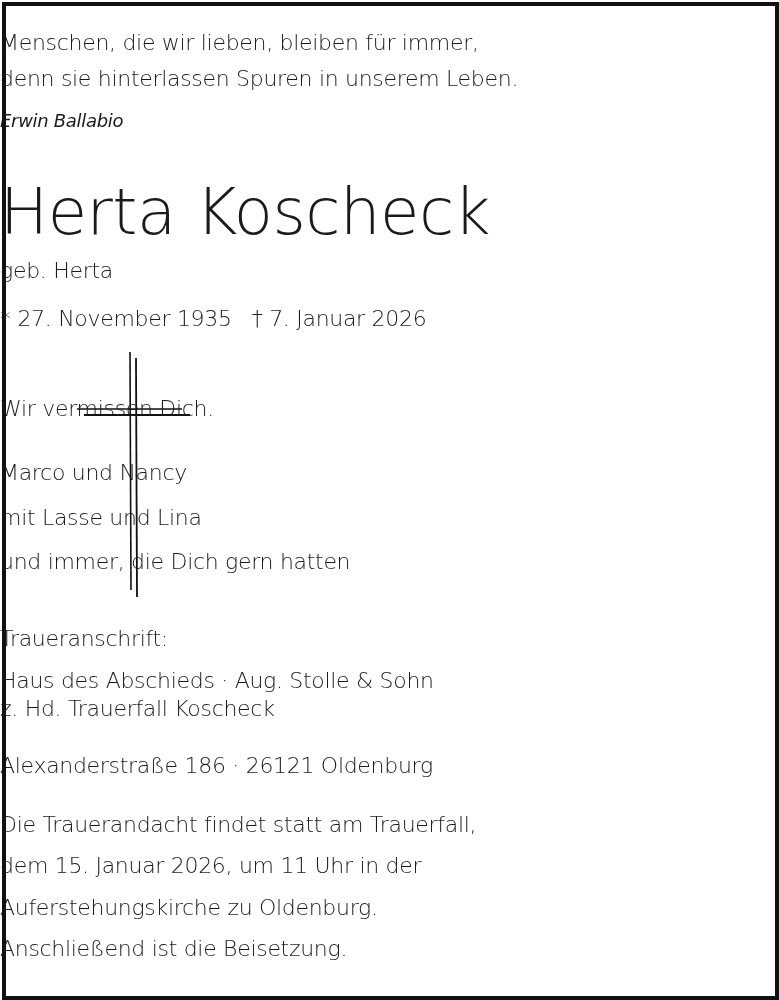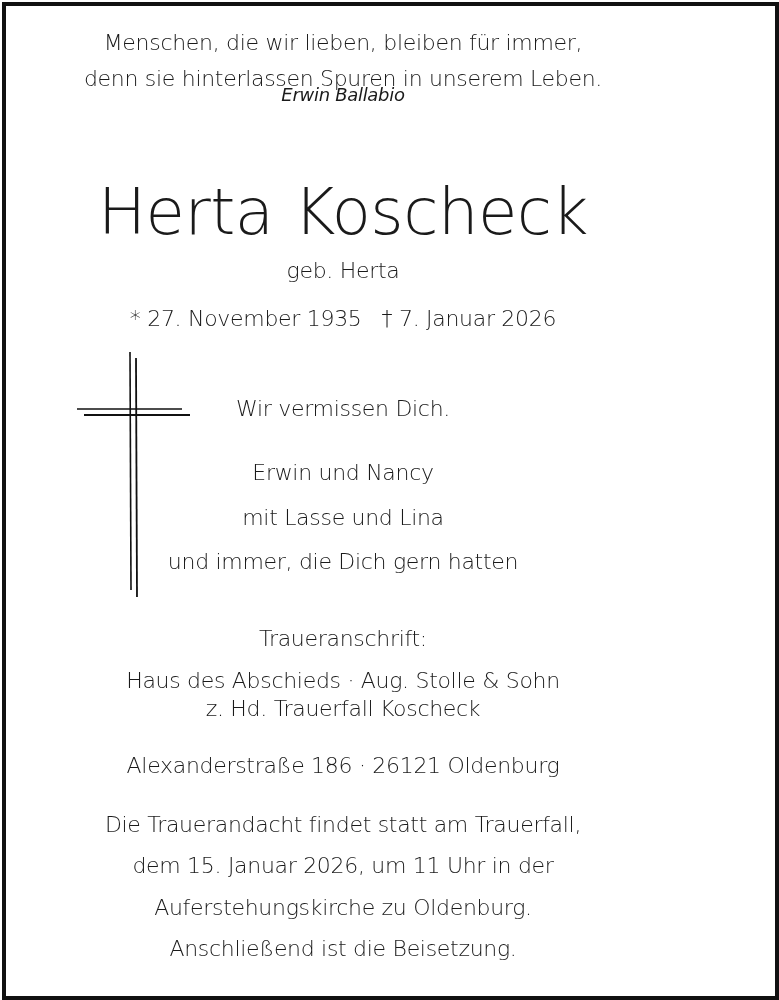--- a/index.html
+++ b/index.html
@@ -1,50 +1,50 @@
 <!DOCTYPE html>
 <html><head>
 <meta charset="utf-8">
 <style>
   html, body { margin:0; padding:0; background:#ffffff; }
   body { width:779px; height:1000px; position:relative; overflow:hidden;
          font-family:"DejaVu Sans", sans-serif; color:#1a1a1a; }
   .frame { position:absolute; left:2px; top:2px; width:769px; height:990px;
            border:4px solid #111; background:#fff; }
-  .line { position:absolute; left:0; width:686px; text-align:center; white-space:nowrap;
+  .line { position:absolute; left:0; width:686px; white-space:nowrap;
           font-weight:300; letter-spacing:-0.3px; }
   .quote { font-size:22px; }
   .author { font-size:18px; font-style:italic; }
   .name { font-size:64px; letter-spacing:-0.5px; }
   .mid { font-size:22px; }
   .cross { position:absolute; left:72px; top:350px; width:120px; height:250px; }
 </style>
 </head>
 <body>
 
 <div class="frame"></div>
 
 <div class="line quote" style="top:30px">Menschen, die wir lieben, bleiben für immer,</div>
 <div class="line quote" style="top:66px">denn sie hinterlassen Spuren in unserem Leben.</div>
-<div class="line author" style="top:84px">Erwin Ballabio</div>
+<div class="line author" style="top:110px">Erwin Ballabio</div>
 
 <div class="line name" style="top:175px">Herta Koscheck</div>
 <div class="line mid" style="top:258px">geb. Herta</div>
 <div class="line mid" style="top:306px; white-space:pre">* 27. November 1935   † 7. Januar 2026</div>
 
 <svg class="cross" viewBox="0 0 120 250">
   <line x1="58" y1="2" x2="59" y2="240" stroke="#111" stroke-width="1.6"></line>
   <line x1="64" y1="8" x2="65" y2="247" stroke="#111" stroke-width="1.8"></line>
   <line x1="5" y1="59" x2="110" y2="59" stroke="#111" stroke-width="1.6"></line>
   <line x1="12" y1="65" x2="118" y2="65" stroke="#111" stroke-width="1.8"></line>
 </svg>
 
 <div class="line mid" style="top:396px">Wir vermissen Dich.</div>
 
-<div class="line mid" style="top:460px">Erwin und Nancy</div>
+<div class="line mid" style="top:460px">Marco und Nancy</div>
 <div class="line mid" style="top:505px">mit Lasse und Lina</div>
 <div class="line mid" style="top:549px">und immer, die Dich gern hatten</div>
 
 <div class="line mid" style="top:626px">Traueranschrift:</div>
 <div class="line mid" style="top:668px">Haus des Abschieds · Aug. Stolle &amp; Sohn</div>
 <div class="line mid" style="top:696px">z. Hd. Trauerfall Koscheck</div>
 <div class="line mid" style="top:753px">Alexanderstraße 186 · 26121 Oldenburg</div>
 
 <div class="line mid" style="top:812px">Die Trauerandacht findet statt am Trauerfall,</div>
 <div class="line mid" style="top:853px">dem 15. Januar 2026, um 11 Uhr in der</div>

